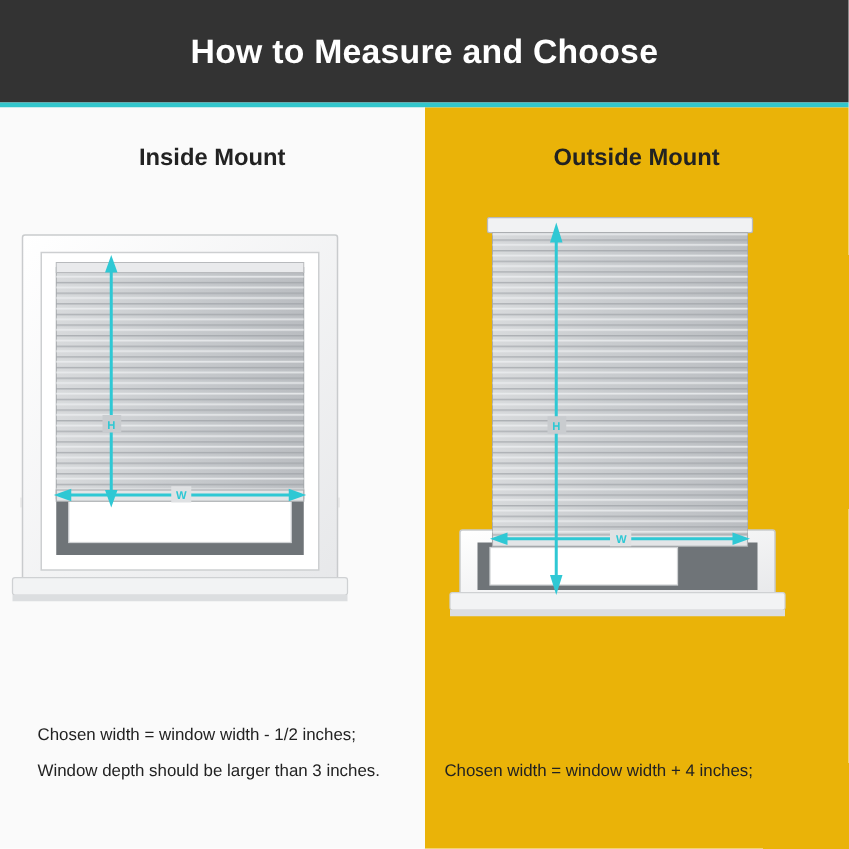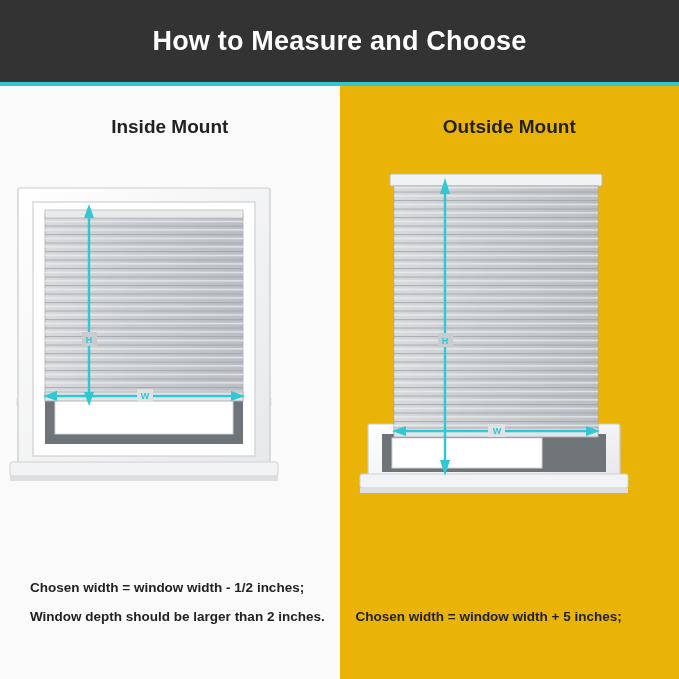--- a/index.html
+++ b/index.html
@@ -84,21 +84,20 @@
     width: 100%;
     height: 370px;
   }
   
   .notes {
     position: absolute;
     bottom: 48px;
     left: 0;
     width: 100%;
     box-sizing: border-box;
-    font-weight: bold;
   }
   .notes.left { padding-left: 30px; }
   .notes.right { padding-left: 16px; }
   .note-line {
     font-size: 13.5px;
     color: #222222;
     line-height: 29px;
     white-space: nowrap;
   }
 </style>
@@ -166,21 +165,21 @@
           <line x1="49" y1="230" x2="239" y2="230" stroke="#2fc8d4" stroke-width="2.4"></line>
           <polygon points="43,230 57,225 57,235" fill="#2fc8d4"></polygon>
           <polygon points="245,230 231,225 231,235" fill="#2fc8d4"></polygon>
           <rect x="137" y="223" width="16" height="13" fill="#dfe1e3"></rect>
           <text x="145" y="233" font-family="Liberation Sans, sans-serif" font-size="9" font-weight="bold" fill="#2fc8d4" text-anchor="middle">W</text>
         </svg>
       </div>
 
       <div class="notes left">
         <div class="note-line">Chosen width = window width - 1/2 inches;</div>
-        <div class="note-line">Window depth should be larger than 2 inches.</div>
+        <div class="note-line">Window depth should be larger than 3 inches.</div>
       </div>
     </div>
 
     <div class="col right">
       <div class="col-title">Outside Mount</div>
 
       <div class="illus">
         <svg width="339" height="370" viewBox="0 0 339 370">
           <defs>
             <linearGradient id="shadeGradR" x1="0" y1="0" x2="1" y2="0">
@@ -221,18 +220,18 @@
 
           <line x1="60" y1="265" x2="252" y2="265" stroke="#2fc8d4" stroke-width="2.4"></line>
           <polygon points="52,265 66,260 66,270" fill="#2fc8d4"></polygon>
           <polygon points="260,265 246,260 246,270" fill="#2fc8d4"></polygon>
           <rect x="148" y="258" width="17" height="13" fill="#dfe1e3"></rect>
           <text x="157" y="268" font-family="Liberation Sans, sans-serif" font-size="9" font-weight="bold" fill="#2fc8d4" text-anchor="middle">W</text>
         </svg>
       </div>
 
       <div class="notes right">
-        <div class="note-line">Chosen width = window width + 5 inches;</div>
+        <div class="note-line">Chosen width = window width + 4 inches;</div>
       </div>
     </div>
 
   </div>
 </div>
 
 </body></html>

